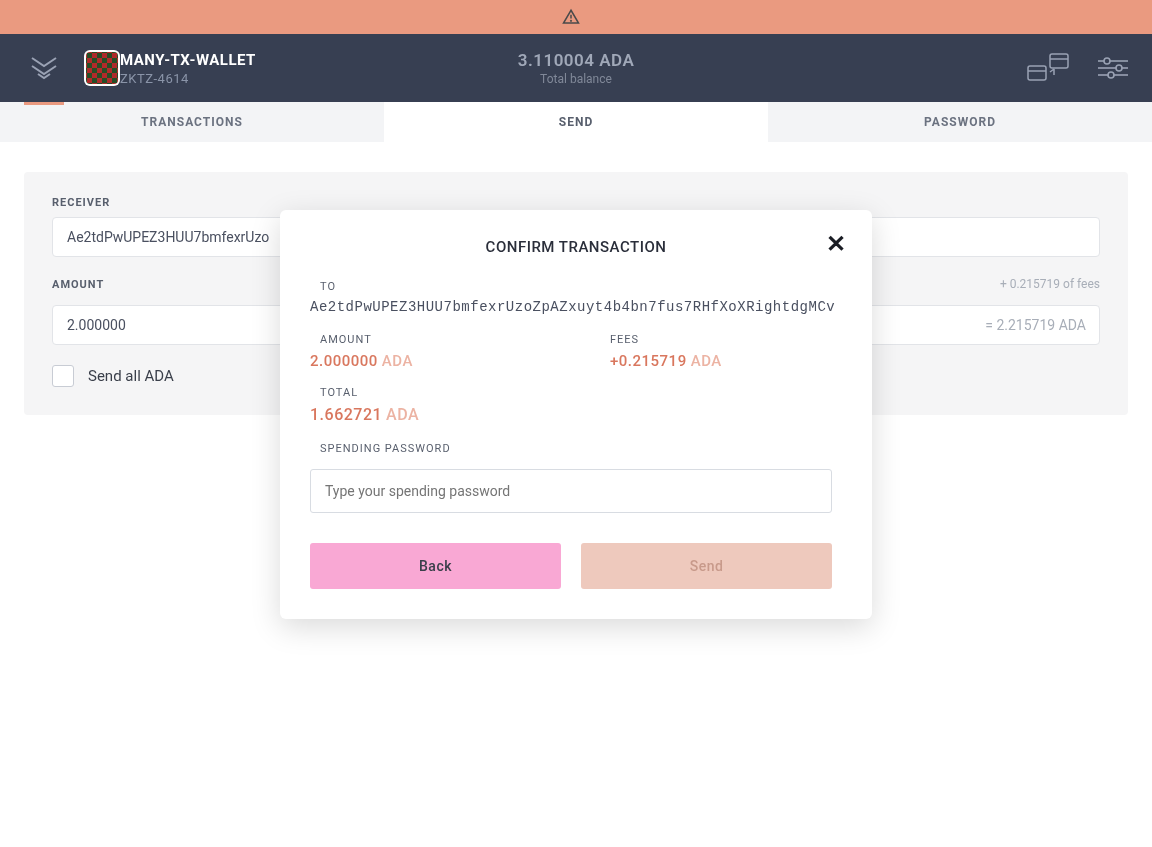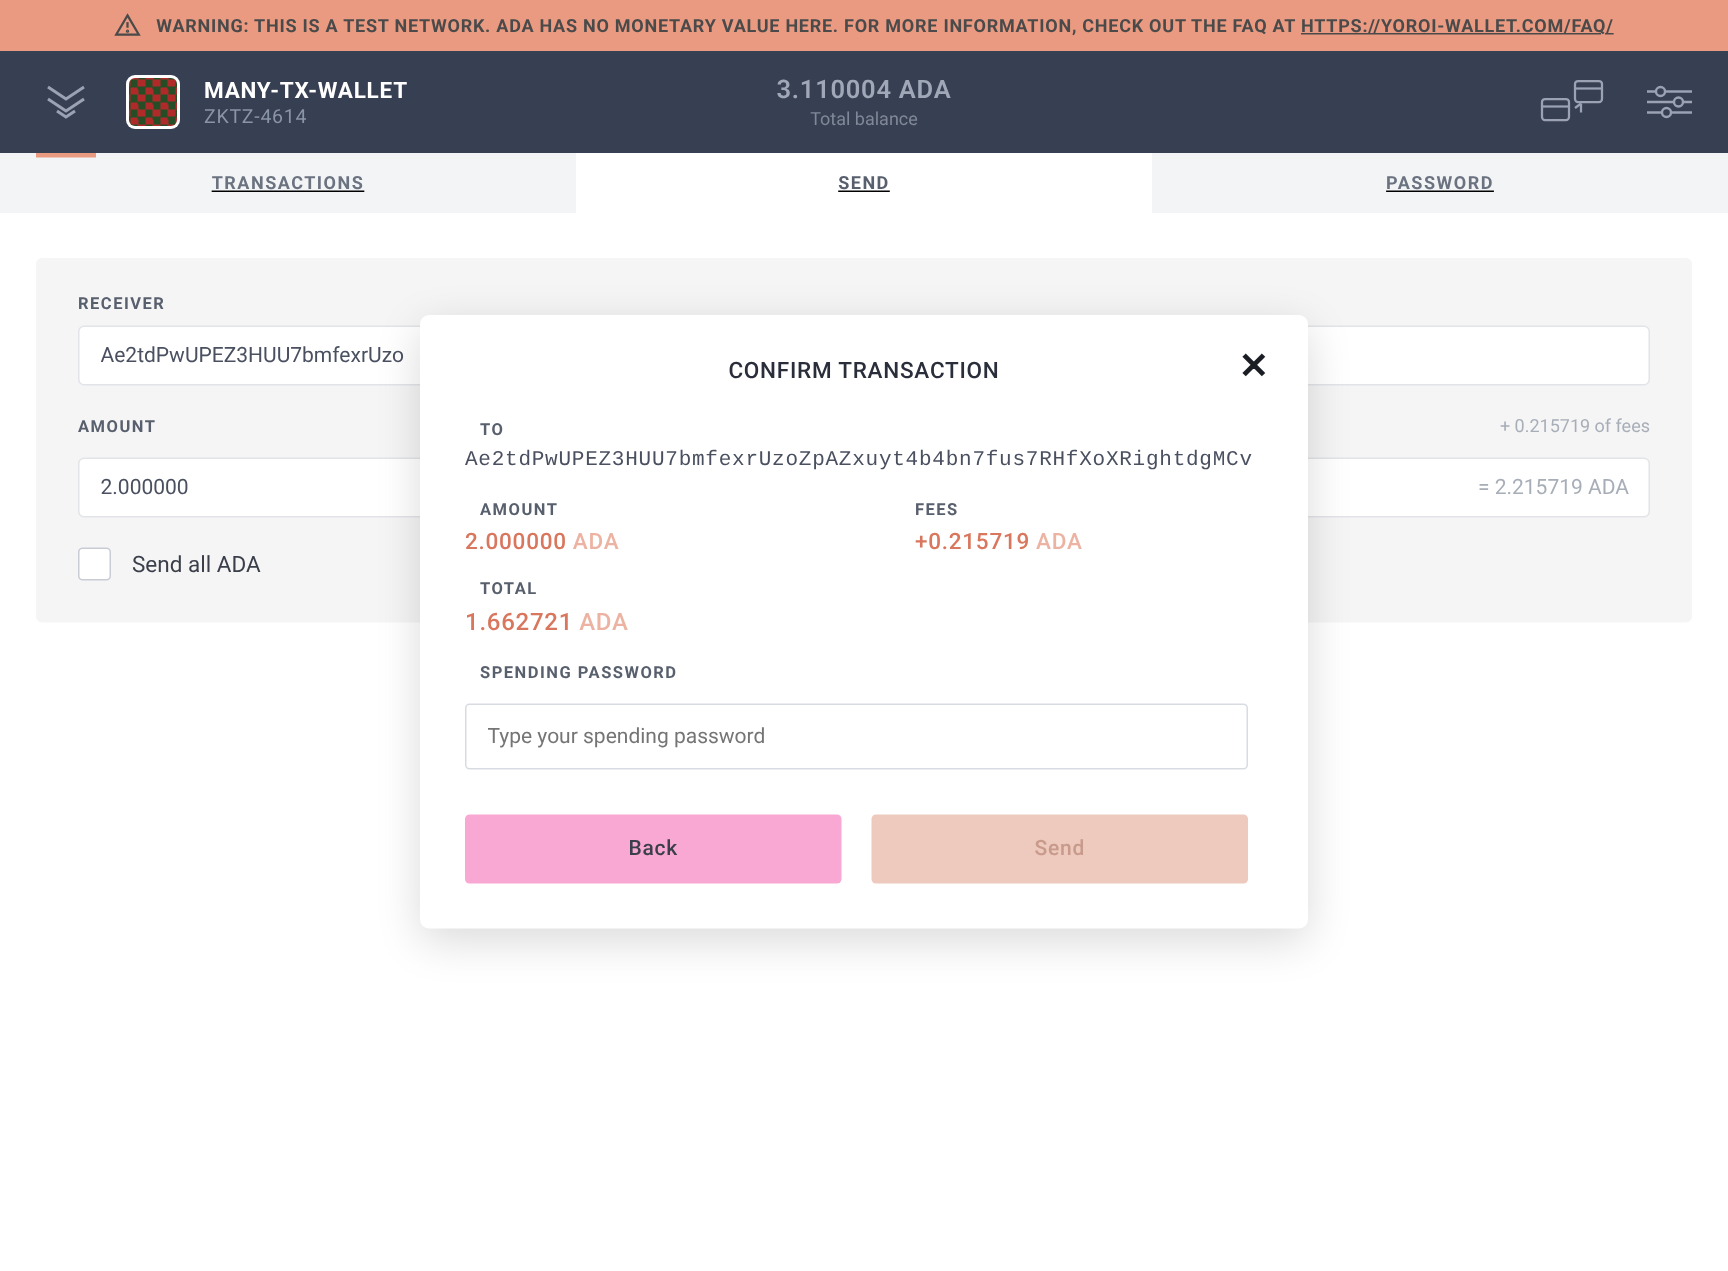--- a/index.html
+++ b/index.html
@@ -74,21 +74,21 @@
     }
     .wallet-icon-inner {
       width: 32px;
       height: 32px;
       border-radius: 4px;
       background: repeating-conic-gradient(#b02a2a 0% 25%, #264d26 0% 50%) 50% / 10px 10px;
     }
     .wallet-info {
       display: flex;
       align-items: center;
-      gap: 16px;
+      gap: 0;
       justify-content: center;
     }
     .wallet-text {
       display: flex;
       flex-direction: column;
     }
     .wallet-name {
       font-weight: 700;
       font-size: 15px;
       letter-spacing: 0.5px;
@@ -123,21 +123,20 @@
       gap: 28px;
     }
     .header-icon {
       color: #a0a8b8;
       cursor: pointer;
       display: flex;
     }
     .tabs {
       display: flex;
       background: #f3f4f6;
-      text-decoration: underline;
     }
     .tab {
       flex: 1;
       text-align: center;
       padding: 13px 0;
       font-size: 12px;
       font-weight: 700;
       letter-spacing: 1px;
       color: #6b7280;
       background: #f3f4f6;
@@ -246,21 +245,21 @@
       top: 22px;
       right: 26px;
       cursor: pointer;
       font-size: 24px;
       line-height: 1;
       color: #1a1d24;
       font-weight: 700;
     }
     .modal-label {
       font-size: 11px;
-      font-weight: 700;
+      font-weight: 400;
       letter-spacing: 1px;
       color: #585f6d;
       margin-bottom: 6px;
     }
     .modal-address {
       font-family: Liberation Mono, monospace;
       font-size: 14px;
       color: #4a5060;
       letter-spacing: 0.5px;
       margin-bottom: 18px;
@@ -319,24 +318,20 @@
 </head>
 <body>
 
 <div class="warning-bar">
   <span class="warning-icon">
     <svg width="18" height="18" viewBox="0 0 24 24" fill="none" stroke="#4a4a4a" stroke-width="2">
       <path d="M12 3 L22 20 H2 Z"></path>
         <line x1="12" y1="9" x2="12" y2="14"></line>
         <circle cx="12" cy="17" r="0.5" fill="#4a4a4a"></circle>
     </svg>
-  </span>
-  <span>
-    <span>WARNING: THIS IS A TEST NETWORK. ADA HAS NO MONETARY VALUE HERE. FOR MORE INFORMATION, CHECK OUT THE FAQ AT </span>
-    <a href="#" class="warning-link">HTTPS://YOROI-WALLET.COM/FAQ/</a>
   </span>
 </div>
 
 <div class="header">
   <div class="header-left">
     <div class="logo-box">
       <svg width="32" height="32" viewBox="0 0 32 32" fill="none" stroke="#9aa2b4" stroke-width="2">
         <polyline points="4,6 16,14 28,6"></polyline>
         <polyline points="4,14 16,22 28,14"></polyline>
         <polyline points="10,22 16,26 22,22"></polyline>

